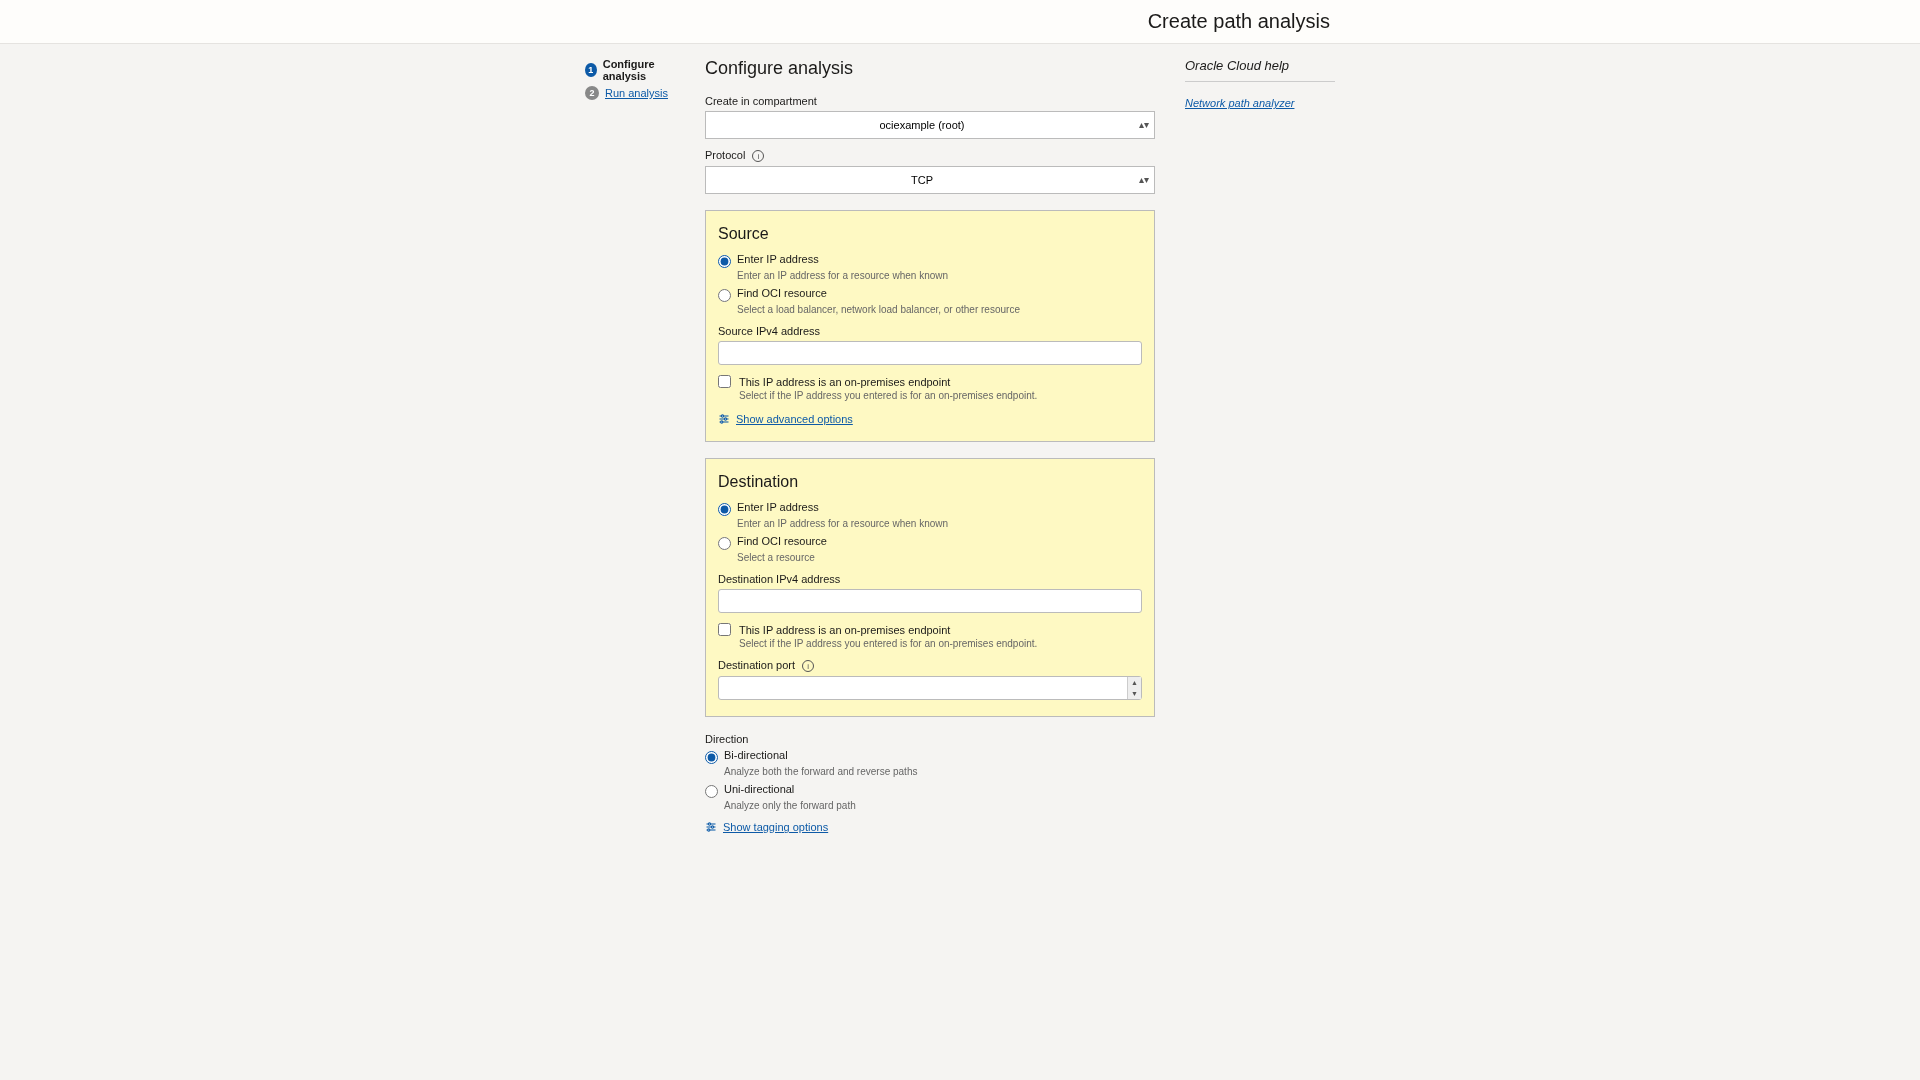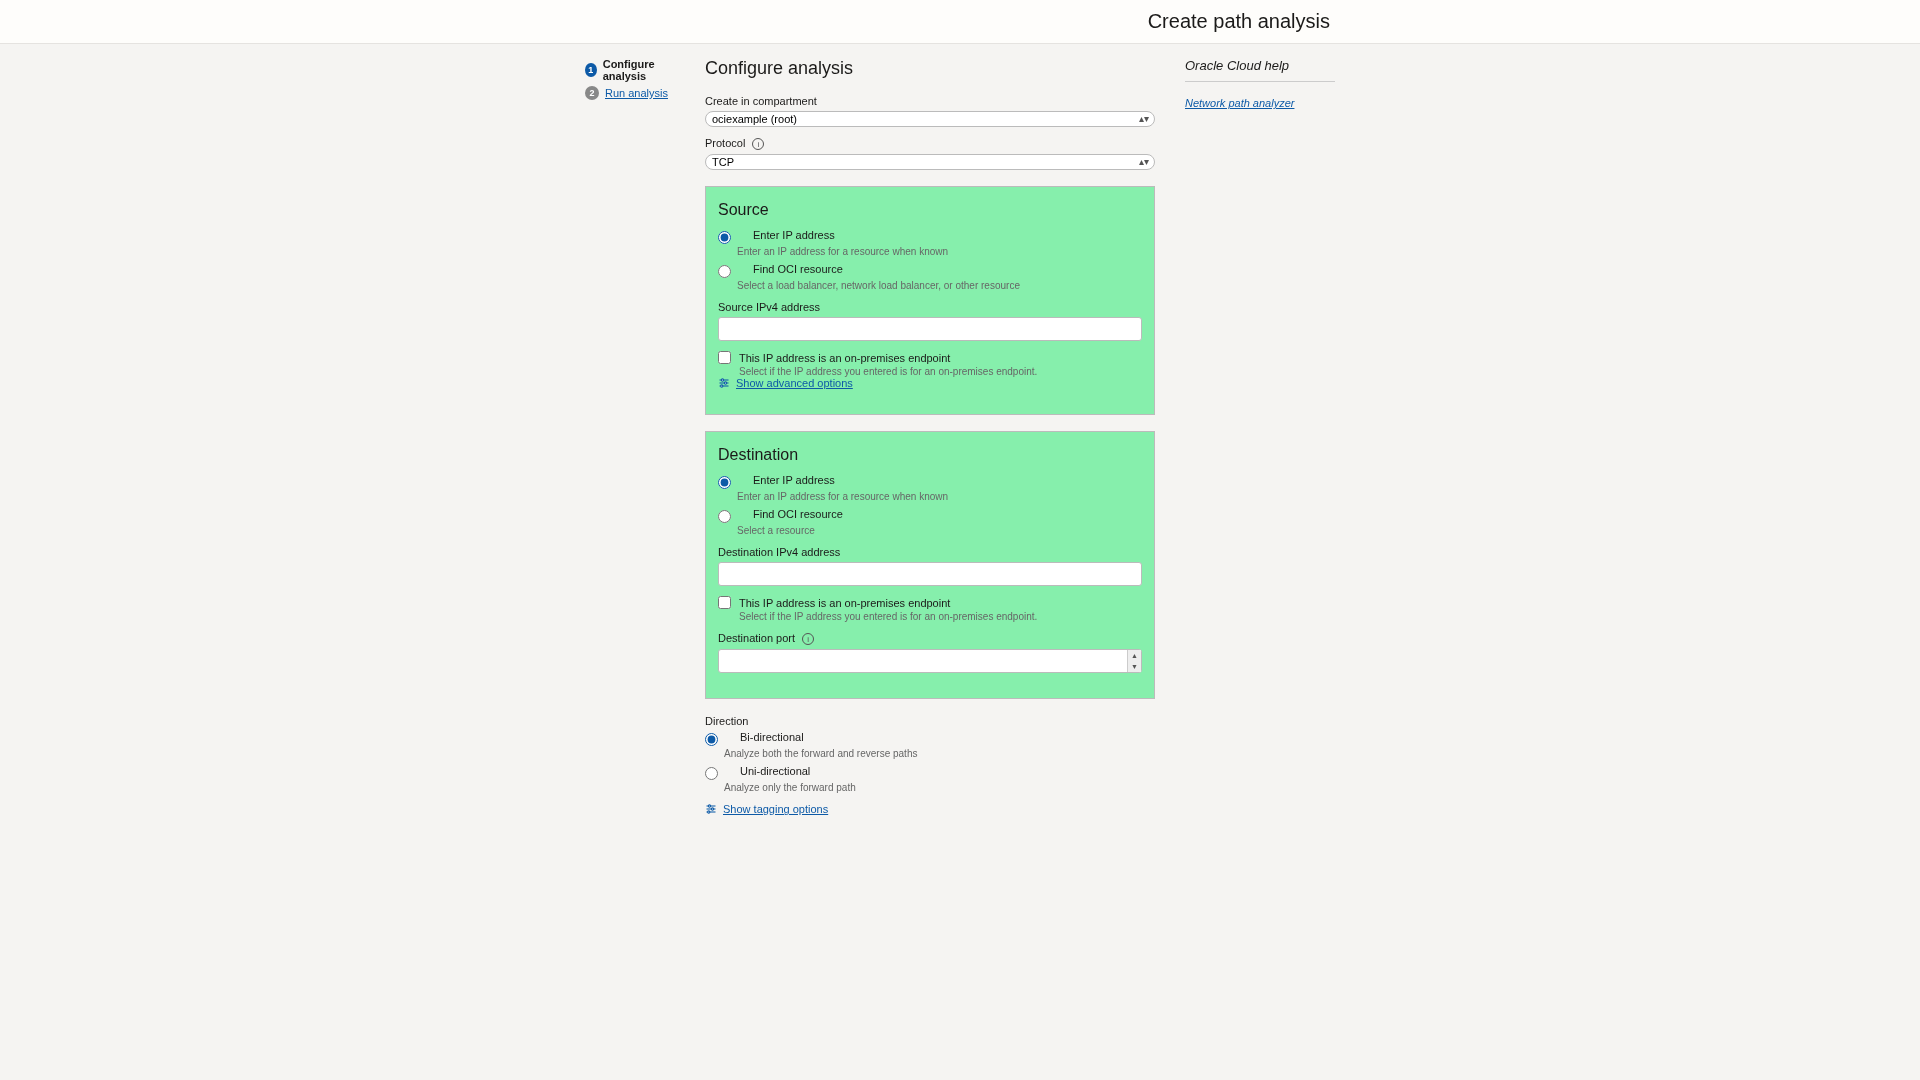--- a/index.html
+++ b/index.html
@@ -16,34 +16,34 @@
 .step-label.current { font-weight: 600; color: #1b1a19; }
 .step-label a { color: #0d5aa7; }
 .form-area { width: 450px; }
 .form-title { font-size: 18px; font-weight: 400; margin-bottom: 16px; color: #1b1a19; }
 .field { margin-bottom: 10px; }
 .field-label { font-size: 11px; color: #1b1a19; margin-bottom: 4px; display: block; }
 .field-label .optional { font-style: italic; color: #777; margin-left: 2px; }
 .text-input { width: 100%; height: 24px; border: 2px solid #0d5aa7; border-radius: 3px; padding: 0 6px; font-size: 11px; background: #fff; outline: none; }
 .text-input.normal { border: 1px solid #bbb; height: 24px; }
 .select-wrap { position: relative; width: 100%; }
-.select-ctl { width: 100%; height: 16px; border: 1px solid #bbb; border-radius: 10px; background: #fff; padding: 0 22px 0 6px; font-size: 11px; appearance: none; cursor: pointer; }
+.select-ctl { width: 100%; height: 28px; border: 1px solid #bbb; border-radius: 0; background: #fff; padding: 0 22px 0 6px; font-size: 11px; appearance: none; cursor: pointer; text-align: center; }
 .select-caret { position: absolute; right: 6px; top: 50%; transform: translateY(-50%); pointer-events: none; font-size: 10px; color: #555; display: flex; flex-direction: column; line-height: 6px; }
 .info-icon { display: inline-flex; width: 12px; height: 12px; border: 1px solid #555; border-radius: 50%; align-items: center; justify-content: center; font-size: 8px; color: #555; margin-left: 4px; vertical-align: middle; }
-.panel { border: 1px solid #bbb; background: #86efac; padding: 14px 12px 25px 12px; margin-top: 16px; margin-bottom: 0; }
+.panel { border: 1px solid #bbb; background: #fef9c3; padding: 14px 12px 16px 12px; margin-top: 16px; margin-bottom: 0; }
 .panel-title { font-size: 16px; font-weight: 400; margin-bottom: 10px; }
-.radio-row { display: flex; align-items: flex-start; gap: 22px; margin-bottom: 2px; }
+.radio-row { display: flex; align-items: flex-start; gap: 6px; margin-bottom: 2px; }
 .radio-row input[type=radio] { margin-top: 2px; accent-color: #0d5aa7; cursor: pointer; }
 .radio-label { font-size: 11px; cursor: pointer; }
 .radio-desc { font-size: 10px; color: #666; margin-left: 19px; margin-bottom: 6px; }
 .checkbox-row { display: flex; align-items: center; gap: 8px; margin-top: 10px; }
 .checkbox-row input { width: 13px; height: 13px; cursor: pointer; }
 .checkbox-label { font-size: 11px; }
 .checkbox-desc { font-size: 10px; color: #666; margin-left: 21px; margin-top: 2px; }
-.adv-link { display: flex; align-items: center; gap: 6px; }
+.adv-link { display: flex; align-items: center; gap: 6px; margin-top: 12px; }
 .adv-link a { color: #0d5aa7; text-decoration: underline; font-size: 11px; cursor: pointer; }
 .slider-icon { width: 12px; height: 12px; color: #0d5aa7; }
 .number-input-wrap { position: relative; }
 .number-stepper { position: absolute; right: 1px; top: 1px; bottom: 1px; width: 14px; background: #eee; border-left: 1px solid #ccc; display: flex; flex-direction: column; }
 .number-stepper span { flex: 1; display: flex; align-items: center; justify-content: center; font-size: 7px; cursor: pointer; color: #555; }
 .help-panel { width: 160px; padding-left: 10px; font-style: italic; }
 .help-title { font-size: 13px; font-weight: 400; padding-bottom: 8px; border-bottom: 1px solid #ccc; margin-bottom: 14px; }
 .help-link { color: #0d5aa7; text-decoration: underline; font-size: 11px; }
 .direction-section { margin-top: 16px; }
 </style>

